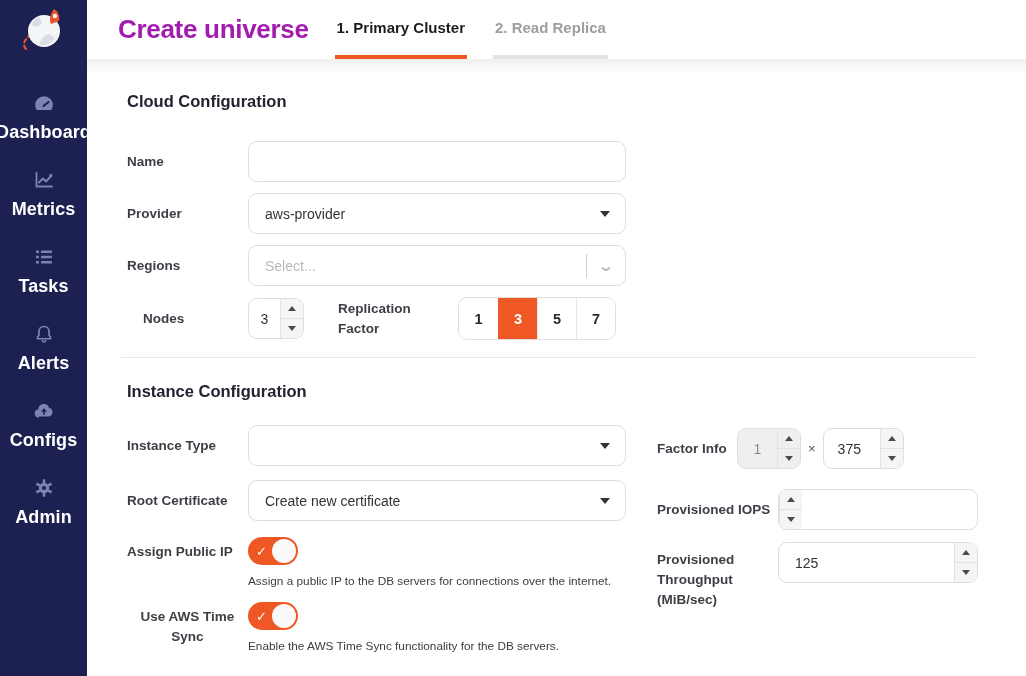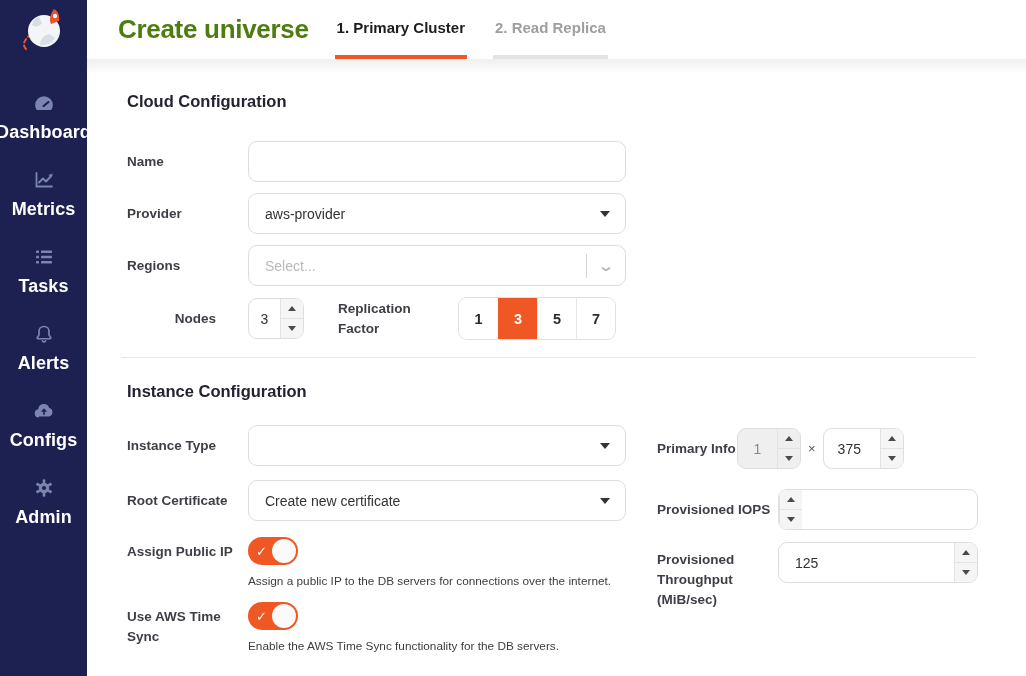--- a/index.html
+++ b/index.html
@@ -24,34 +24,34 @@
   .nav-item .icon{height:26px;display:flex;align-items:center;justify-content:center;}
   .nav-item svg .f{fill:var(--ic);}
   .nav-item svg .s{stroke:var(--ic);fill:none;}
   .nav-item svg .cutf{fill:var(--itembg);}
   .nav-item svg .cuts{stroke:var(--itembg);fill:none;}
   .nav-label{margin-top:6px;font-size:18px;font-weight:700;color:#ffffff;letter-spacing:.1px;}
 
   
   .main{flex:1;display:flex;flex-direction:column;background:#fff;min-width:0;}
   .header{height:59px;min-height:59px;display:flex;align-items:stretch;background:#fff;padding-left:31px;}
-  .page-title{font-size:26px;font-weight:800;color:#4d7c0f;letter-spacing:-.3px;align-self:center;margin-right:26px;}
+  .page-title{font-size:26px;font-weight:800;color:#a21caf;letter-spacing:-.3px;align-self:center;margin-right:26px;}
   .tabs{display:flex;align-items:stretch;}
   .tab{display:flex;align-items:center;font-size:15px;font-weight:700;color:#1C1C1C;border-bottom:4px solid #E3E3E3;margin-right:26px;padding:0 2px;cursor:pointer;white-space:nowrap;}
   .tab.active{border-bottom-color:var(--accent);}
   .tab.inactive{color:#9E9EA2;}
   .scroll-shadow{height:15px;background:linear-gradient(#EFEFEF,#FFFFFF);}
 
   .content{flex:1;padding:18px 50px 0 40px;overflow:hidden;}
   .section-heading{font-size:16.5px;font-weight:700;color:#232330;margin-bottom:30px;}
 
   .row{display:flex;align-items:center;margin-bottom:11px;}
   .row.top{align-items:flex-start;}
   .lbl{width:121px;min-width:121px;font-size:13.5px;font-weight:600;color:var(--label);line-height:20px;}
-  .lbl.indent{padding-left:16px;text-align:center;}
+  .lbl.indent{padding-left:16px;}
   .field{width:378px;}
 
   .text-input,.drop,.sel{height:41px;border:1px solid var(--border);border-radius:9px;background:#fff;font-size:14px;color:#333;}
   input.text-input{width:378px;padding:0 16px;outline:none;font-family:inherit;}
   .drop{width:378px;display:flex;align-items:center;padding:0 16px;position:relative;cursor:pointer;}
   .caret{position:absolute;right:15px;width:0;height:0;border-left:5px solid transparent;border-right:5px solid transparent;border-top:6px solid #333;}
   .sel{width:378px;display:flex;align-items:center;cursor:pointer;}
   .sel .ph{flex:1;padding:0 16px;color:#B9B9BD;}
   .sel .sep{width:1px;height:24px;background:#D4D4D4;}
   .sel .chev{width:38px;display:flex;align-items:center;justify-content:center;color:#B3B3B6;font-size:15px;font-weight:700;transform:scaleX(1.35);}
@@ -292,34 +292,34 @@
             <div class="field">
               <div class="toggle">
                 <span class="chk">✓</span>
                 <span class="knob"></span>
               </div>
               <div class="helper">Assign a public IP to the DB servers for connections over the internet.</div>
             </div>
           </div>
 
           <div class="row top">
-            <div class="lbl" style="padding-top:5px;">Use AWS Time Sync</div>
+            <div class="lbl" style="padding-top:5px;text-align:center;">Use AWS Time Sync</div>
             <div class="field">
               <div class="toggle">
                 <span class="chk">✓</span>
                 <span class="knob"></span>
               </div>
               <div class="helper">Enable the AWS Time Sync functionality for the DB servers.</div>
             </div>
           </div>
         </div>
 
         <div>
           <div class="r-row vol-row">
-            <div class="r-lbl vol-lbl">Primary Info</div>
+            <div class="r-lbl vol-lbl">Factor Info</div>
             <div class="spin disabled" style="width:64px;">
               <input disabled="" value="1" style="">
               <div class="btns">
                 <div class="sb">
                     <i class="car up"></i>
                   </div>
                 <div class="sb">
                     <i class="car dn"></i>
                   </div>
               </div>

